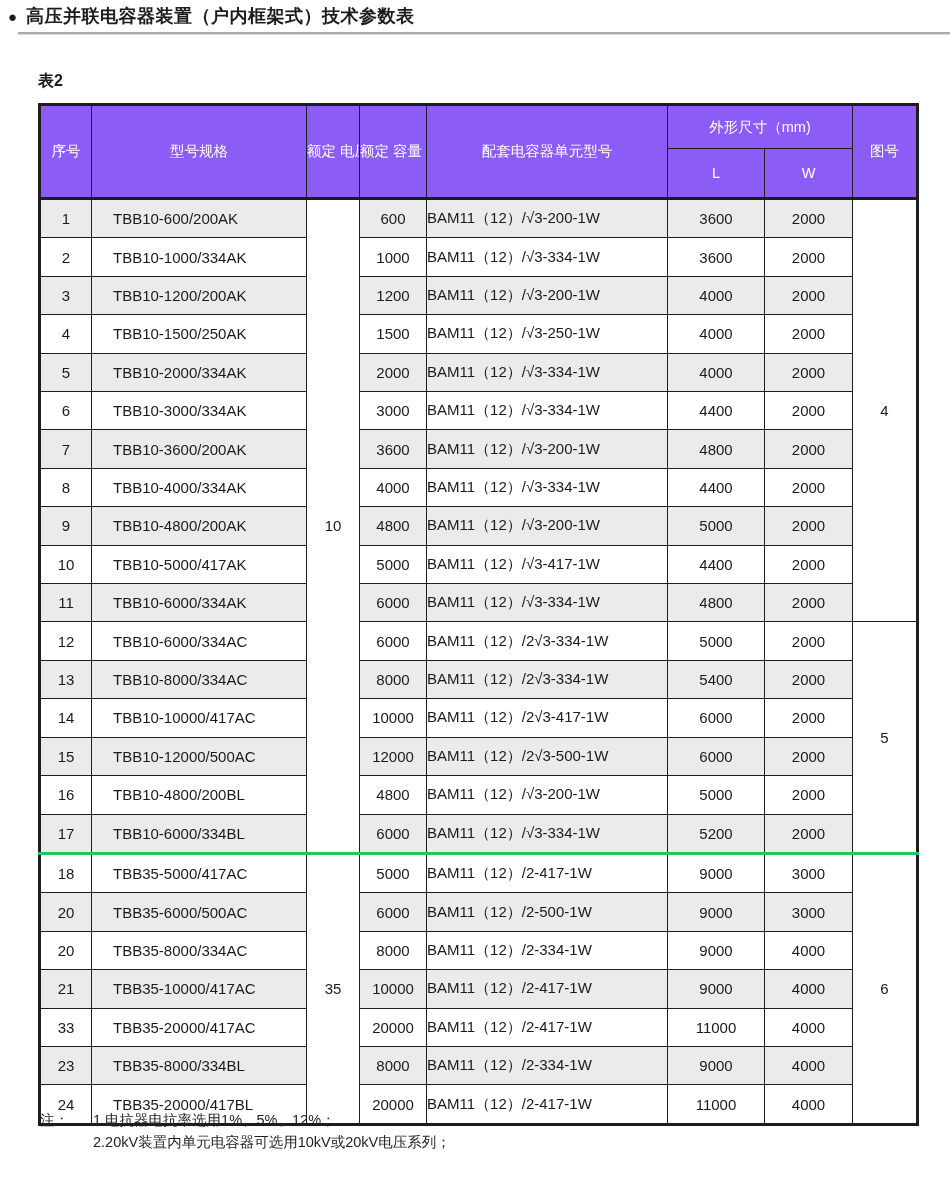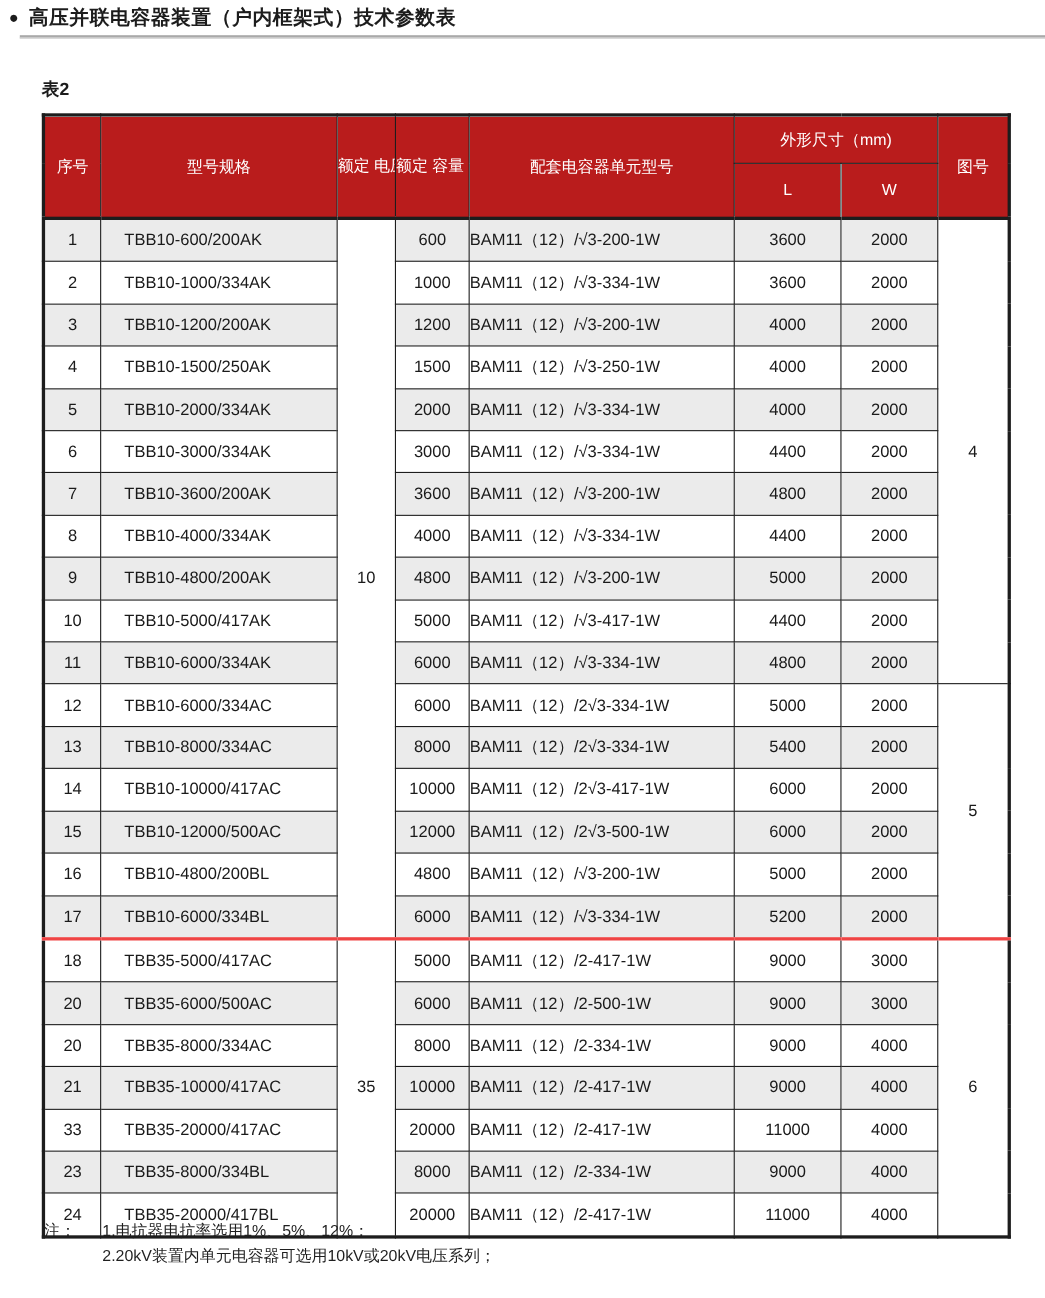--- a/index.html
+++ b/index.html
@@ -42,21 +42,21 @@
     table-layout: fixed;
     border: 3px solid #1d1d1d;
   }
   table.spec th, table.spec td {
     border: 1.5px solid #1d1d1d;
     padding: 0;
     overflow: hidden;
     white-space: nowrap;
   }
   table.spec thead th {
-    background: #b91c1c;
+    background: #8b5cf6;
     color: #ffffff;
     font-weight: normal;
     font-size: 14.5px;
     text-align: center;
     vertical-align: middle;
   }
   thead tr.h1 { height: 44px; }
   thead tr.h2 { height: 50px; }
   th.pre { white-space: pre-line; line-height: 25px; }
 
@@ -66,21 +66,21 @@
     text-align: center;
     vertical-align: middle;
     color: #1a1a1a;
     background: #ffffff;
   }
   tbody tr:nth-child(odd) td { background: #ebebeb; }
   tbody td.model { text-align: left; padding-left: 21px; }
   tbody td.unit  { text-align: left; }
   tbody td.span-cell { background: #ffffff !important; }
   tbody tr:first-child td { border-top: 3px solid #1d1d1d; }
-  tbody tr.group-start td { border-top: 3px solid #ef4444; }
+  tbody tr.group-start td { border-top: 3px solid #22c55e; }
 
   
   .notes {
     position: absolute; left: 40px; top: 1110px;
     display: flex; align-items: flex-start;
     font-size: 14.5px; line-height: 21.5px; color: #1f1f1f;
   }
   .notes .note-label { white-space: nowrap; }
   .notes .note-lines div { white-space: nowrap; margin-left: 24px; }
 </style>

